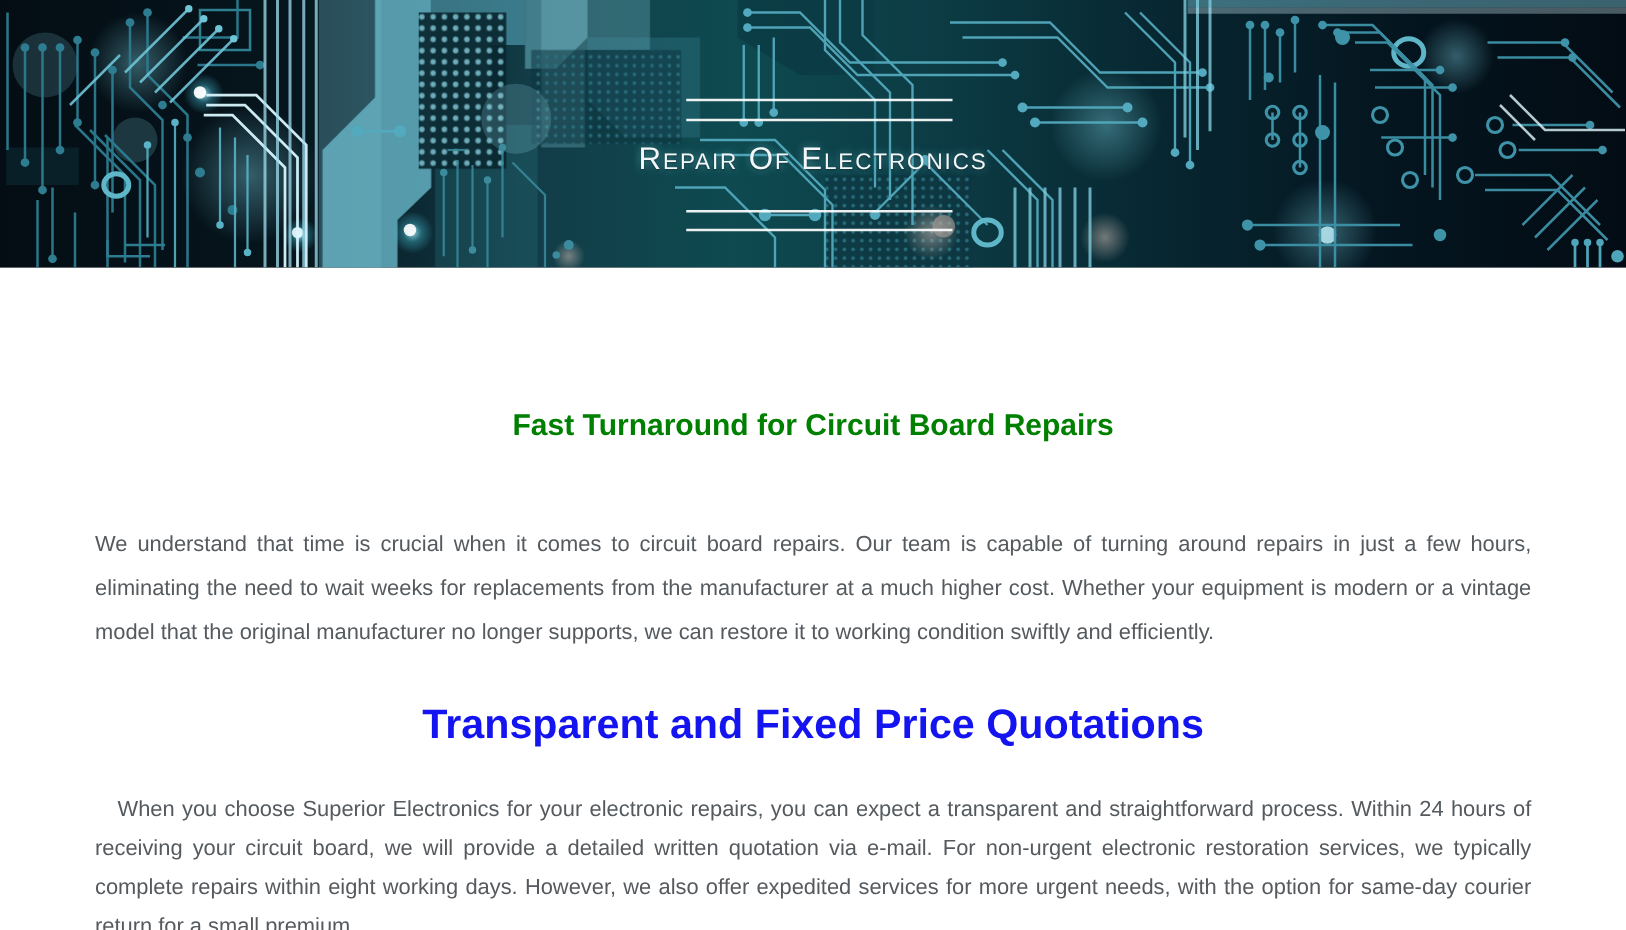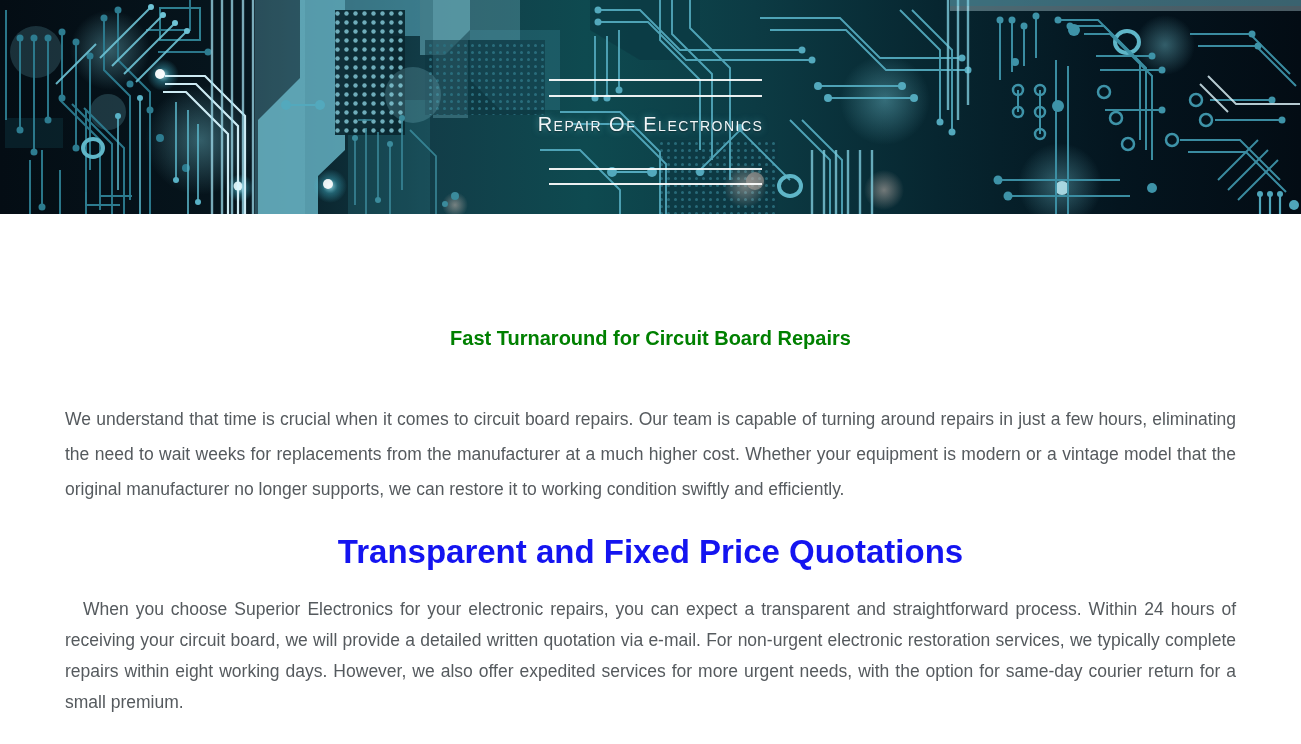--- a/index.html
+++ b/index.html
@@ -53,21 +53,21 @@
 
   .banner-title {
     position: absolute;
     top: 113px;
     left: 0;
     width: 1301px;
     text-align: center;
     font-family: "Liberation Sans", sans-serif;
     font-variant: small-caps;
     font-weight: 400;
-    font-size: 20px;
+    font-size: 25px;
     letter-spacing: 1.5px;
     color: #f2f7f9;
     text-shadow: 0 0 7px rgba(120,220,235,.55), 0 1px 2px rgba(0,0,0,.6);
     white-space: nowrap;
   }
 
   
   .content {
     width: 1301px;
     padding: 0;
@@ -79,35 +79,35 @@
   }
 
   h2.heading {
     text-align: center;
     font-family: "Liberation Sans", sans-serif;
     font-weight: bold;
     margin: 0;
   }
   h2.heading-green {
     color: #008000;
-    font-size: 20px;
+    font-size: 24px;
     padding-top: 113px;
   }
   h2.heading-blue {
     color: #1414f0;
     font-size: 33px;
     padding-top: 25px;
   }
 
   p.body-text {
     color: #555a5e;
     font-family: "Liberation Sans", sans-serif;
     font-size: 17.5px;
     text-align: justify;
-    margin: 1px;
+    margin: 12px;
   }
   p.para-one {
     line-height: 35px;
     padding-top: 51px;
   }
   p.para-two {
     line-height: 31px;
     padding-top: 22px;
     text-indent: 18px;
   }

